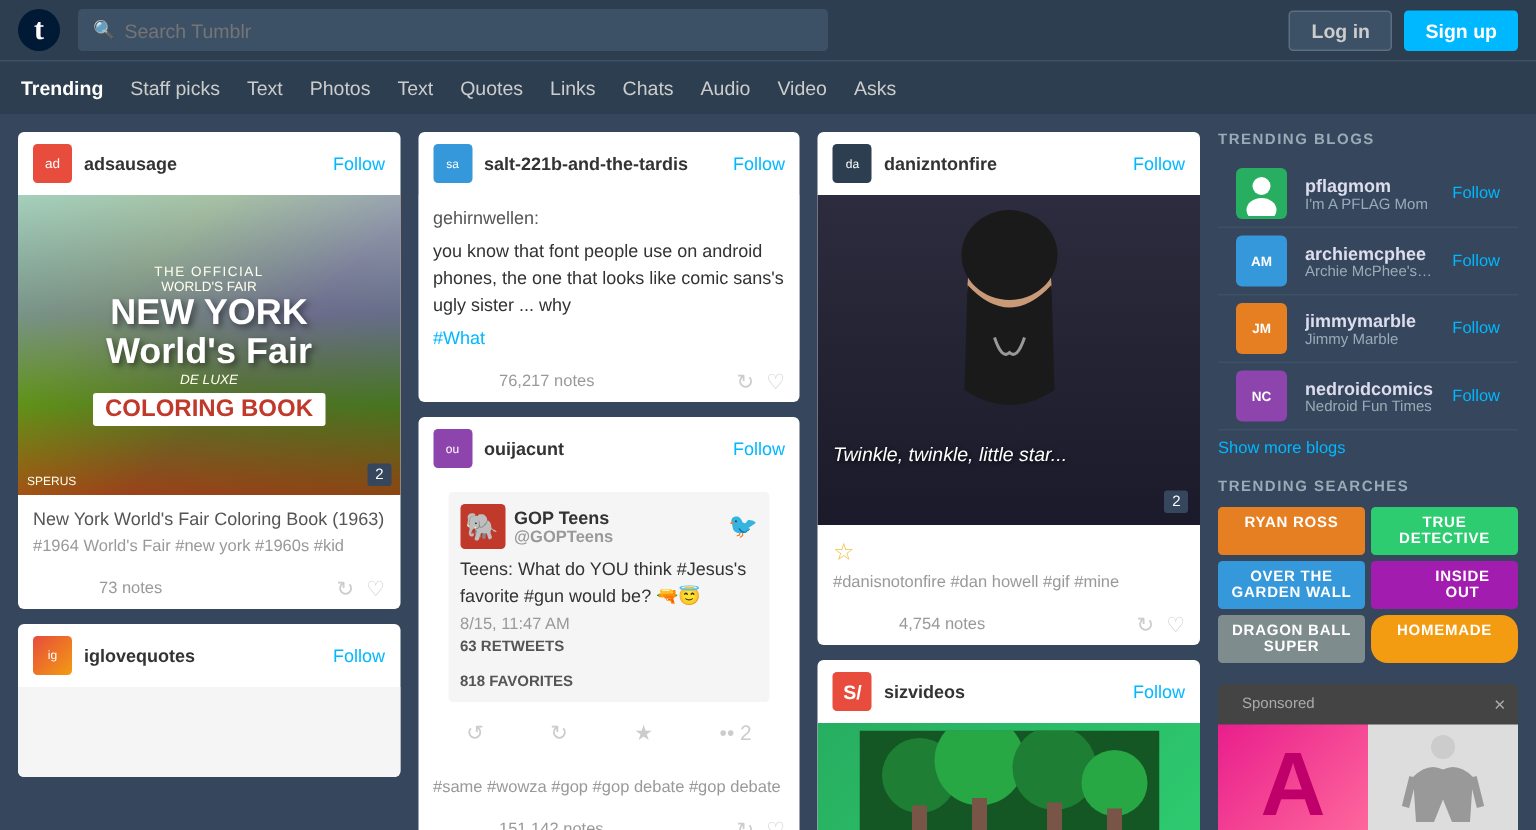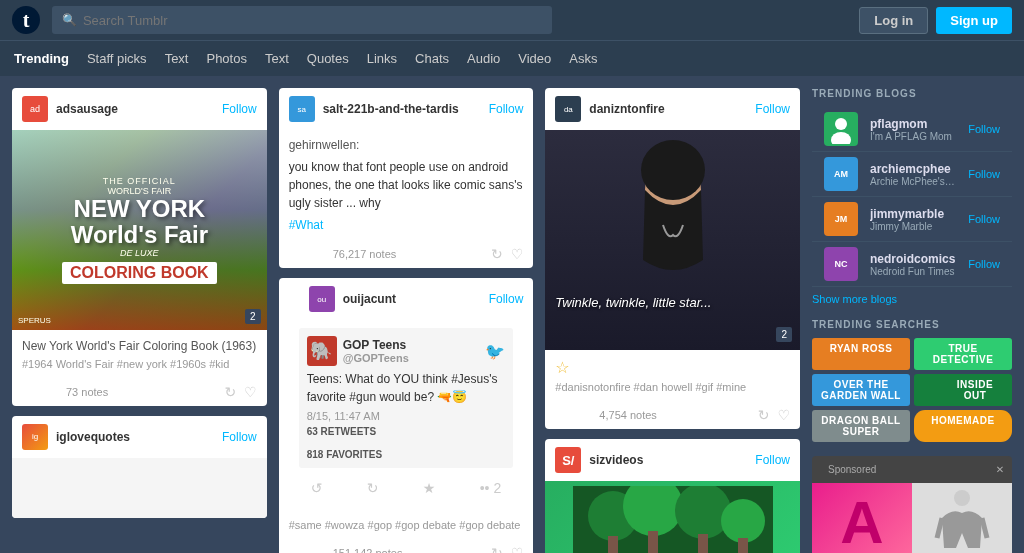--- a/index.html
+++ b/index.html
@@ -216,40 +216,40 @@
       font-weight: bold;
       text-align: center;
       cursor: pointer;
       letter-spacing: 0.5px;
     }
     .tag-green { background: #2ecc71; }
     .tag-orange { background: #e67e22; }
     .tag-blue { background: #3498db; }
     .tag-gray { background: #7f8c8d; }
     .tag-yellow { background: #f39c12; border-radius: 11px; }
-    .tag-teal { background: #15803d; padding-left: 32px; }
+    .tag-teal { background: #a21caf; padding-left: 32px; }
 
     
     .sponsored-box { background: #444; border-radius: 4px; overflow: hidden; margin-top: 8px; }
     .sponsored-label { color: #aaa; font-size: 10px; padding: 4px 8px; }
     .sponsored-content { display: flex; height: 80px; }
     .sponsored-half { flex: 1; overflow: hidden; }
     .sponsored-pink { background: linear-gradient(135deg, #e91e8c, #ff6b9d); display: flex; align-items: center; justify-content: center; }
     .sponsored-right { background: #ddd; display: flex; align-items: center; justify-content: center; }
     .sponsored-letter { font-size: 60px; font-weight: 900; color: #c0006a; line-height: 1; }
 
     
     .iglov-avatar { background: linear-gradient(135deg, #e74c3c, #f39c12); }
 
     
     .siz-avatar { background: #e74c3c; font-size: 16px; font-weight: bold; }
     .siz-cover { background: linear-gradient(135deg, #27ae60, #2ecc71); height: 100px; display: flex; align-items: center; justify-content: center; }
 
     
-    .oui-avatar { background: #8e44ad; margin-left: 20px; }
+    .oui-avatar { background: #8e44ad; }
     .gop-avatar { width: 30px; height: 30px; background: #c0392b; border-radius: 3px; display: flex; align-items: center; justify-content: center; font-size: 18px; }
 
     
     .person-silhouette {
       position: absolute;
       top: 0; left: 0; right: 0; bottom: 0;
       background: linear-gradient(to bottom, #2c2c3e 0%, #1a1a2a 100%);
       display: flex; align-items: center; justify-content: center;
     }
 

